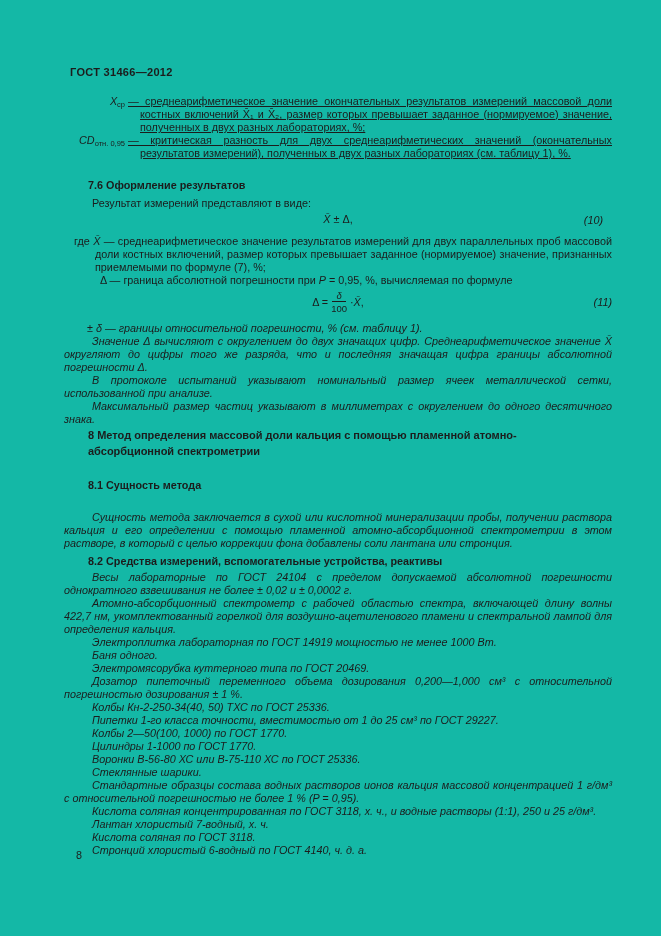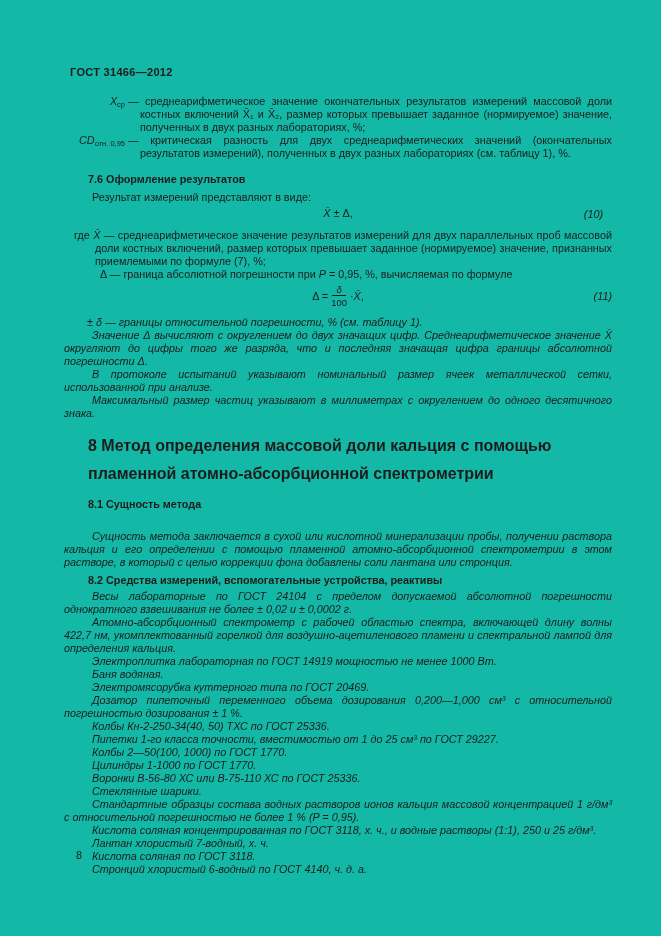--- a/index.html
+++ b/index.html
@@ -22,40 +22,40 @@
     width: 548px;
   }
   .doc-header {
     margin: 0 0 0 6px;
     font-weight: bold;
     font-size: 11px;
     letter-spacing: 0.3px;
   }
   p { margin: 0; }
   .just { text-align: justify; font-style: italic; }
-  .defs { margin-top: 16px; }
+  .defs { margin-top: 16px; text-decoration: underline; }
   .def {
     position: relative;
     padding-left: 76px;
     text-indent: -12px;
     text-align: justify;
   }
   .def .term {
     position: absolute;
     left: 0; top: 0;
     width: 61px;
     text-align: right;
     text-indent: 0;
   }
   sub { font-size: 7.5px; vertical-align: -2px; }
   i { font-style: italic; }
   .h-sub {
     font-weight: bold;
     padding-left: 24px;
-    margin-top: 13px;
+    margin-top: 19px;
   }
   .p-indent { text-indent: 28px; }
   .intro { margin-top: 5px; }
   .formula-row {
     position: relative;
     text-align: center;
     margin: 3px 9px;
   }
   .formula-row .fnum {
     position: absolute;
@@ -83,27 +83,27 @@
   .where {
     padding-left: 31px;
     text-indent: -21px;
     text-align: justify;
     margin-top: 9px;
   }
   .lead-delta  { padding-left: 36px; }
   .lead-pmdelta { padding-left: 23px; margin-top: 6px; font-style: italic; }
   .sec8-heading {
     font-weight: bold;
-    font-size: 16px;
-    line-height: 28px;
+    font-size: 11px;
+    line-height: 16px;
     padding-left: 24px;
     width: 492px;
-    margin-top: 12px;
+    margin-top: 1px;
   }
-  .h81 { margin-top: 10px; }
+  .h81 { margin-top: 20px; }
   .p81 { margin-top: 19px; }
   .h82 { margin-top: 5px; }
   .items { margin-top: 3px; }
   .page-number {
     position: absolute;
     left: 76px;
     top: 849px;
   }
 </style>
 </head>
@@ -158,21 +158,21 @@
 
     <p class="h-sub h81">8.1  Сущность метода</p>
     <p class="p-indent just p81">Сущность метода заключается в сухой или кислотной минерализации пробы, получении раствора кальция и его определении с помощью пламенной атомно-абсорбционной спектрометрии в этом растворе, в который с целью коррекции фона добавлены соли лантана или стронция.</p>
 
     <p class="h-sub h82">8.2  Средства измерений, вспомогательные устройства, реактивы</p>
 
     <div class="items">
       <p class="p-indent just">Весы лабораторные по ГОСТ 24104 с пределом допускаемой абсолютной погрешности однократного взвешивания не более ± 0,02 и ± 0,0002 г.</p>
       <p class="p-indent just">Атомно-абсорбционный спектрометр с рабочей областью спектра, включающей длину волны 422,7 нм, укомплектованный горелкой для воздушно-ацетиленового пламени и спектральной лампой для определения кальция.</p>
       <p class="p-indent just">Электроплитка лабораторная по ГОСТ 14919 мощностью не менее 1000 Вт.</p>
-      <p class="p-indent just">Баня водяная.</p>
+      <p class="p-indent just">Баня одного.</p>
       <p class="p-indent just">Электромясорубка куттерного типа по ГОСТ 20469.</p>
       <p class="p-indent just">Дозатор пипеточный переменного объема дозирования 0,200—1,000 см³ с относительной погрешностью дозирования ± 1 %.</p>
       <p class="p-indent just">Колбы Кн-2-250-34(40, 50) ТХС по ГОСТ 25336.</p>
       <p class="p-indent just">Пипетки 1-го класса точности, вместимостью от 1 до 25 см³ по ГОСТ 29227.</p>
       <p class="p-indent just">Колбы 2—50(100, 1000) по ГОСТ 1770.</p>
       <p class="p-indent just">Цилиндры 1-1000 по ГОСТ 1770.</p>
       <p class="p-indent just">Воронки В-56-80 ХС или В-75-110 ХС по ГОСТ 25336.</p>
       <p class="p-indent just">Стеклянные шарики.</p>
       <p class="p-indent just">Стандартные образцы состава водных растворов ионов кальция массовой концентрацией 1 г/дм³ с относительной погрешностью не более 1 % (P = 0,95).</p>
       <p class="p-indent just">Кислота соляная концентрированная по ГОСТ 3118, х. ч., и водные растворы (1:1), 250 и 25 г/дм³.</p>

